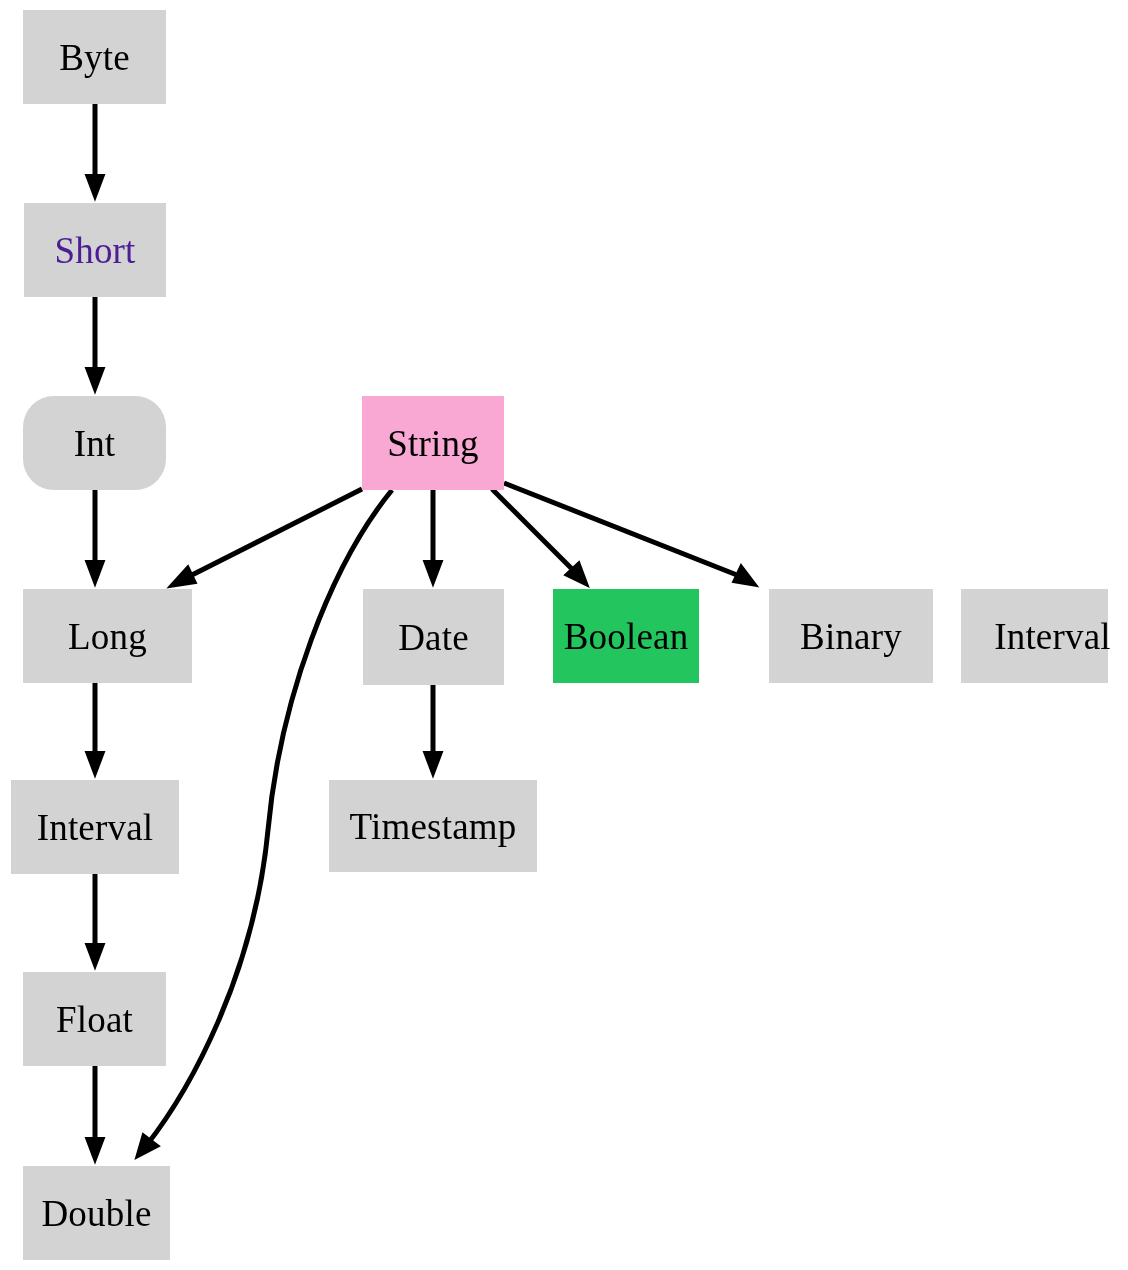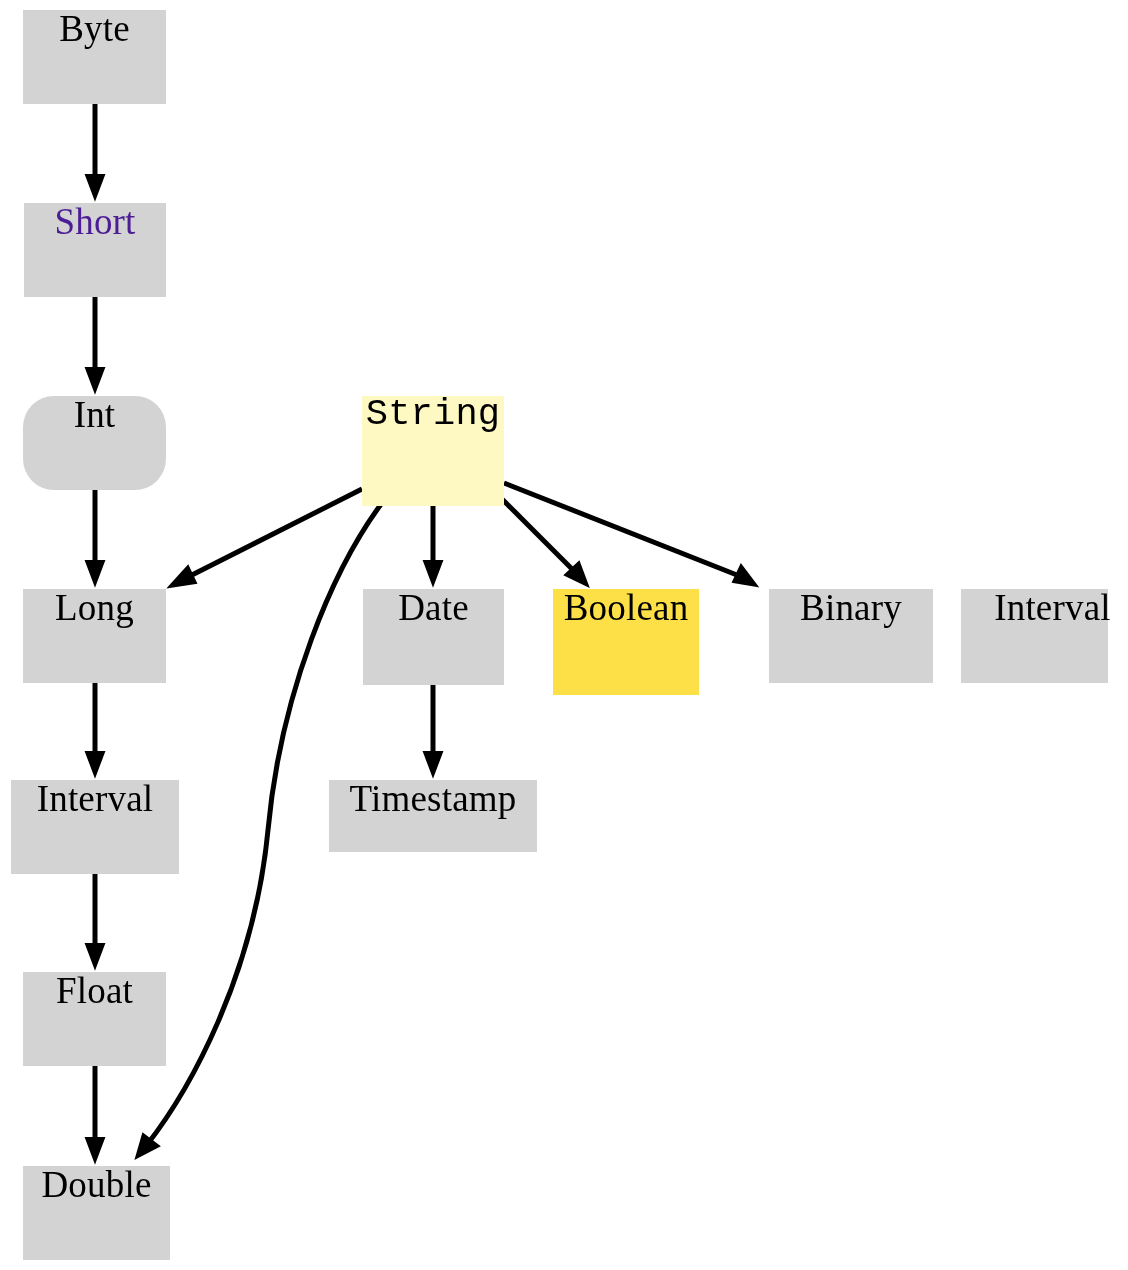--- a/index.html
+++ b/index.html
@@ -21,20 +21,21 @@
     position: absolute;
     left: 0;
     top: 0;
     width: 1128px;
     height: 1270px;
     pointer-events: none;
   }
   .node {
     position: absolute;
     display: flex;
+    align-items: center;
     justify-content: center;
     background: #d3d3d3;
     color: #000000;
     font-family: "Liberation Serif", "DejaVu Serif", serif;
     font-size: 37px;
     font-weight: 400;
     line-height: 1;
     letter-spacing: 0.2px;
     white-space: nowrap;
     box-sizing: border-box;
@@ -99,42 +100,42 @@
   <div id="node-layer">
       <div class="node" style="left: 23px; top: 10px; width: 143px; height: 94px; background: rgb(211, 211, 211); color: rgb(0, 0, 0);">
         <span>Byte</span>
       </div>
       <div class="node" style="left: 24px; top: 203px; width: 142px; height: 94px; background: rgb(211, 211, 211); color: #4c1d95;">
         <span>Short</span>
       </div>
       <div class="node" style="left: 23px; top: 396px; width: 143px; height: 94px; background: rgb(211, 211, 211); color: rgb(0, 0, 0); border-radius: 31px;">
         <span>Int</span>
       </div>
-      <div class="node" style="left: 23px; top: 589px; width: 143px; height: 94px; background: rgb(211, 211, 211); color: rgb(0, 0, 0);">
+      <div class="node" style="left: 23px; top: 589px; width: 169px; height: 94px; background: rgb(211, 211, 211); color: rgb(0, 0, 0);">
         <span>Long</span>
       </div>
       <div class="node" style="left: 11px; top: 780px; width: 168px; height: 94px; background: rgb(211, 211, 211); color: rgb(0, 0, 0);">
         <span>Interval</span>
       </div>
       <div class="node" style="left: 23px; top: 972px; width: 143px; height: 94px; background: rgb(211, 211, 211); color: rgb(0, 0, 0);">
         <span>Float</span>
       </div>
       <div class="node" style="left: 23px; top: 1166px; width: 147px; height: 94px; background: rgb(211, 211, 211); color: rgb(0, 0, 0);">
         <span>Double</span>
       </div>
-      <div class="node" style="left: 362px; top: 396px; width: 142px; height: 110px; background: #fef9c3; color: rgb(0, 0, 0); font-family: Liberation Mono, monospace;">
+      <div class="node" style="left: 362px; top: 396px; width: 142px; height: 94px; background: #f9a8d4; color: rgb(0, 0, 0);">
         <span>String</span>
       </div>
       <div class="node" style="left: 363px; top: 589px; width: 141px; height: 96px; background: rgb(211, 211, 211); color: rgb(0, 0, 0);">
         <span>Date</span>
       </div>
-      <div class="node" style="left: 329px; top: 780px; width: 208px; height: 72px; background: rgb(211, 211, 211); color: rgb(0, 0, 0);">
+      <div class="node" style="left: 329px; top: 780px; width: 208px; height: 92px; background: rgb(211, 211, 211); color: rgb(0, 0, 0);">
         <span>Timestamp</span>
       </div>
-      <div class="node" style="left: 553px; top: 589px; width: 146px; height: 106px; background: #fde047; color: rgb(0, 0, 0);">
+      <div class="node" style="left: 553px; top: 589px; width: 146px; height: 94px; background: #22c55e; color: rgb(0, 0, 0);">
         <span>Boolean</span>
       </div>
       <div class="node" style="left: 769px; top: 589px; width: 164px; height: 94px; background: rgb(211, 211, 211); color: rgb(0, 0, 0);">
         <span>Binary</span>
       </div>
       <div class="node" style="left: 961px; top: 589px; width: 147px; height: 94px; background: rgb(211, 211, 211); color: rgb(0, 0, 0); padding-left: 36px;">
         <span>Interval</span>
       </div>
     </div>
 

